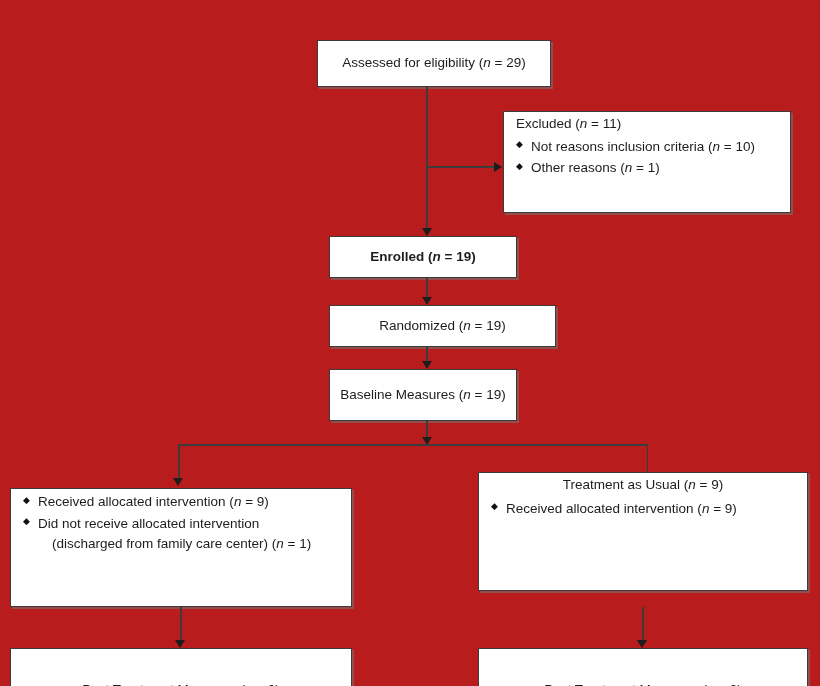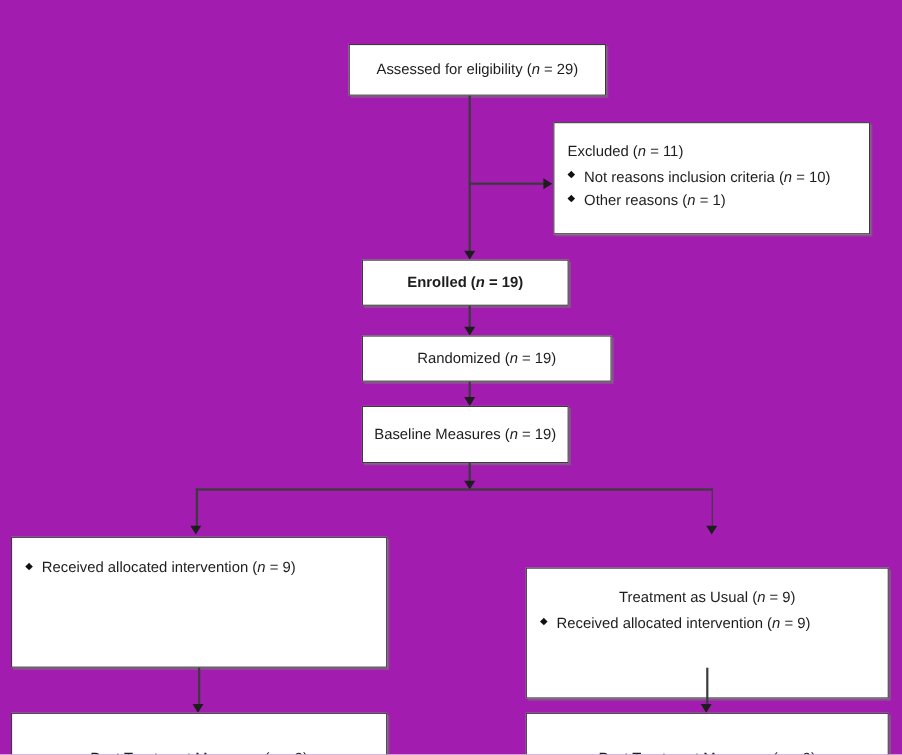--- a/index.html
+++ b/index.html
@@ -7,21 +7,21 @@
     padding: 0;
     background: #f4f4f4;
   }
   body {
     font-family: "Liberation Sans", sans-serif;
   }
   #canvas {
     position: relative;
     width: 820px;
     height: 686px;
-    background: #a21caf;
+    background: #b91c1c;
     overflow: hidden;
   }
 
   
   .box {
     position: absolute;
     box-sizing: border-box;
     background: #ffffff;
     border: 1.5px solid #3b3b3b;
     box-shadow: 2px 2px 0 rgba(120,120,120,0.55);
@@ -30,21 +30,21 @@
     line-height: 1.52;
   }
   .box-center {
     display: flex;
     align-items: center;
     justify-content: center;
     text-align: center;
     padding: 4px 8px;
   }
   .box-pad {
-    padding: 16px 12px 10px 12px;
+    padding: 2px 12px 10px 12px;
   }
   .title-line {
     text-align: center;
     margin-bottom: 3px;
     white-space: nowrap;
   }
   .plain-line {
     white-space: nowrap;
   }
   ul.bullets {
@@ -147,24 +147,25 @@
   <div class="arrow-down" style="left:421.5px; top:437px;"></div>
   <div class="hline" style="left:178px; top:444px; width:470px;"></div>
   <div class="vline" style="left:178px; top:444px; height:36px;"></div>
   <div class="arrow-down" style="left:173px; top:478px;"></div>
   <div class="vline" style="left:646.5px; top:444px; height:36px;"></div>
   <div class="arrow-down" style="left:641.5px; top:478px;"></div>
 
   <div class="box box-pad" style="left:10px; top:488px; width:342px; height:119px;">
     <ul class="bullets">
       <li><span>Received allocated intervention (</span><i class="n">n</i><span> = 9)</span></li>
+      <li><span>Did not receive allocated intervention</span><span class="sub-indent"><span>(discharged from family care center) (</span><i class="n">n</i><span> = 1)</span></span></li>
     </ul>
   </div>
 
-  <div class="box box-pad" style="left:478px; top:516px; width:330px; height:119px;">
+  <div class="box box-pad" style="left:478px; top:472px; width:330px; height:119px;">
     <div class="title-line"><span>Treatment as Usual (</span><i class="n">n</i><span> = 9)</span></div>
     <ul class="bullets">
       <li><span>Received allocated intervention (</span><i class="n">n</i><span> = 9)</span></li>
     </ul>
   </div>
 
   <div class="vline" style="left:180px; top:607px; height:35px;"></div>
   <div class="arrow-down" style="left:175px; top:640px;"></div>
   <div class="vline" style="left:642px; top:607px; height:35px;"></div>
   <div class="arrow-down" style="left:637px; top:640px;"></div>

